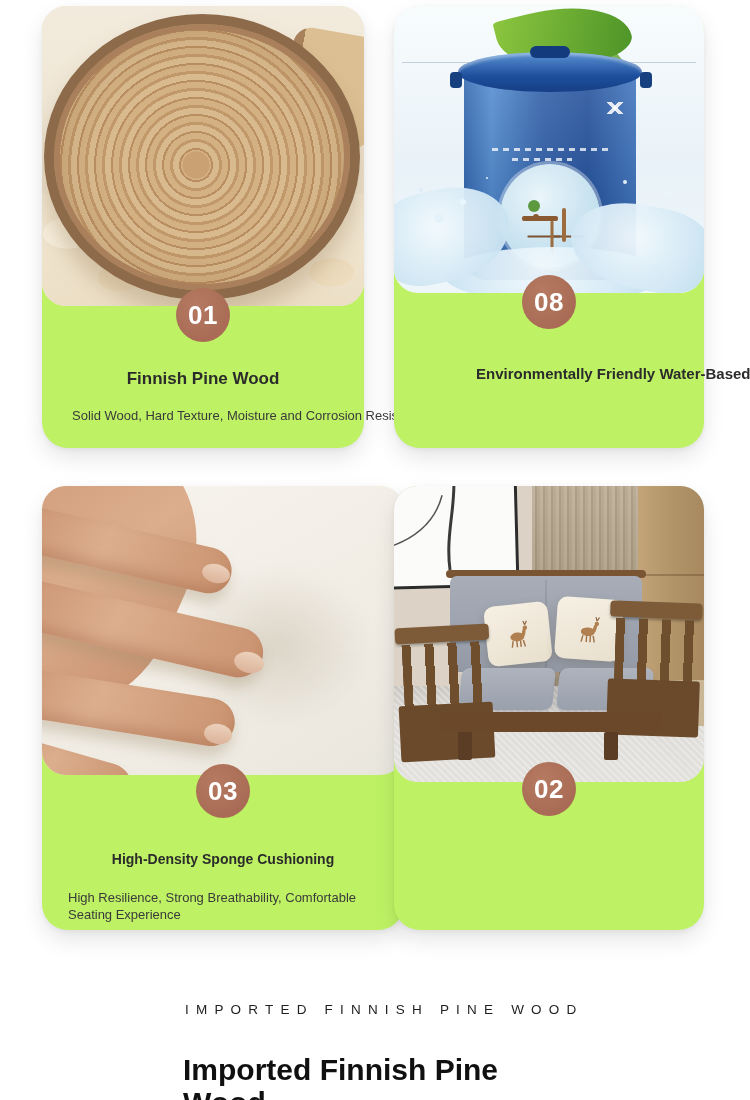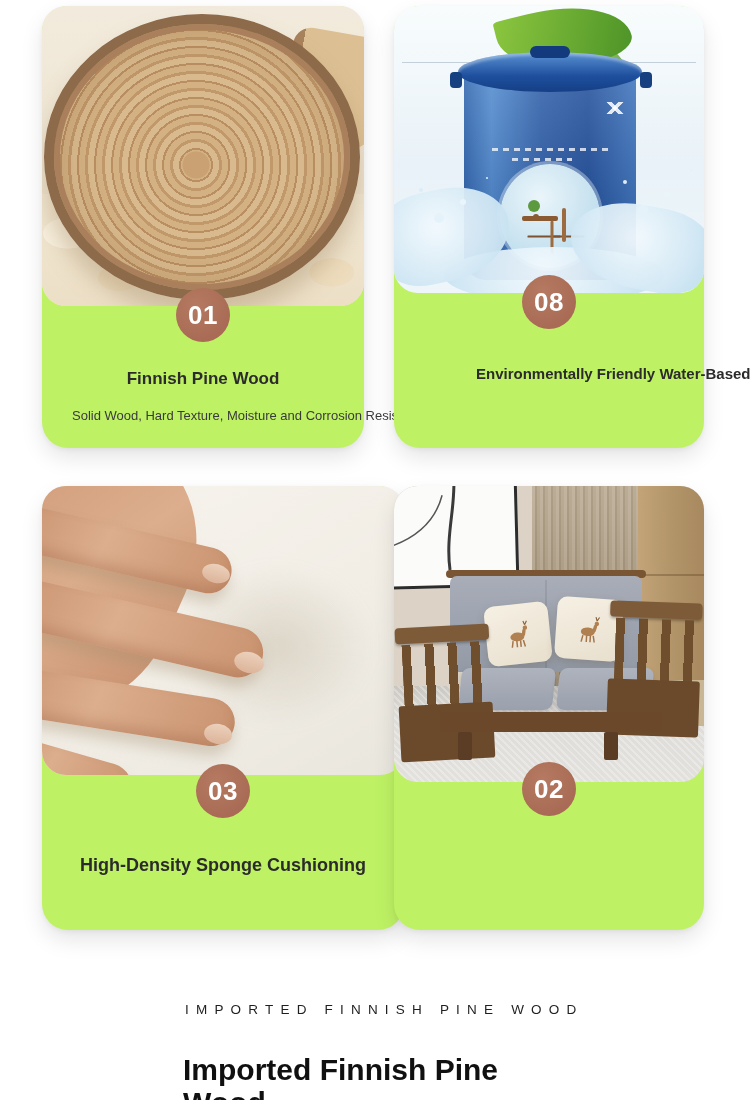--- a/index.html
+++ b/index.html
@@ -25,21 +25,21 @@
          color:#fff;font-weight:700;font-size:26px;display:flex;align-items:center;justify-content:center;
          letter-spacing:.5px;}
   .card-1 .badge{top:282px;}
   .card-2 .badge{top:269px;}
   .card-3 .badge{top:278px;}
   .card-4 .badge{top:276px;}
 
   .title{position:absolute;font-weight:700;color:#2b2b2b;}
   .card-1 .title{top:346px;left:0;right:0;text-align:center;font-size:17px;}
   .card-2 .title{top:344px;left:82px;font-size:15px;white-space:nowrap;}
-  .card-3 .title{top:351px;left:0;right:0;text-align:center;font-size:18px;}
+  .card-3 .title{top:351px;left:0;right:0;text-align:center;font-size:14px;}
   .card-4 .title{top:339px;left:70px;font-size:18px;width:175px;line-height:21px;}
 
   .subtitle{position:absolute;color:#3a3a3a;font-size:13px;line-height:16.5px;font-weight:400;}
   .card-1 .subtitle{top:389px;left:30px;white-space:nowrap;}
   .card-2 .subtitle{top:382px;left:22px;width:250px;}
   .card-3 .subtitle{top:391px;left:26px;width:300px;}
   .card-4 .subtitle{top:395px;left:22px;white-space:nowrap;}
 
   
   .eyebrow{position:absolute;left:185px;top:1002px;font-size:13.5px;font-weight:500;color:#1f1f1f;
@@ -236,20 +236,21 @@
       <div class="finger finger-2"></div>
       <div class="finger finger-3"></div>
       <div class="finger thumb"></div>
       <div class="nail nail-1"></div>
       <div class="nail nail-2"></div>
       <div class="nail nail-3"></div>
       <div class="nail nail-4"></div>
     </div>
     <div class="badge">03</div>
     <h3 class="title">High-Density Sponge Cushioning</h3>
+    <p class="subtitle">High Resilience, Strong Breathability, Comfortable Seating Experience</p>
   </section>
 
   <section class="card card-4">
     <div class="art art-sofa">
       <div class="wall-white">
         <div class="canvas">
           <svg viewBox="0 0 130 110" width="130" height="110">
             <path d="M70 0 C 72 30, 60 60, 64 95" stroke="#3a3a3a" stroke-width="3" fill="none"></path>
             <path d="M5 70 C 30 62, 50 48, 58 20" stroke="#555" stroke-width="1.5" fill="none"></path>
           </svg>

